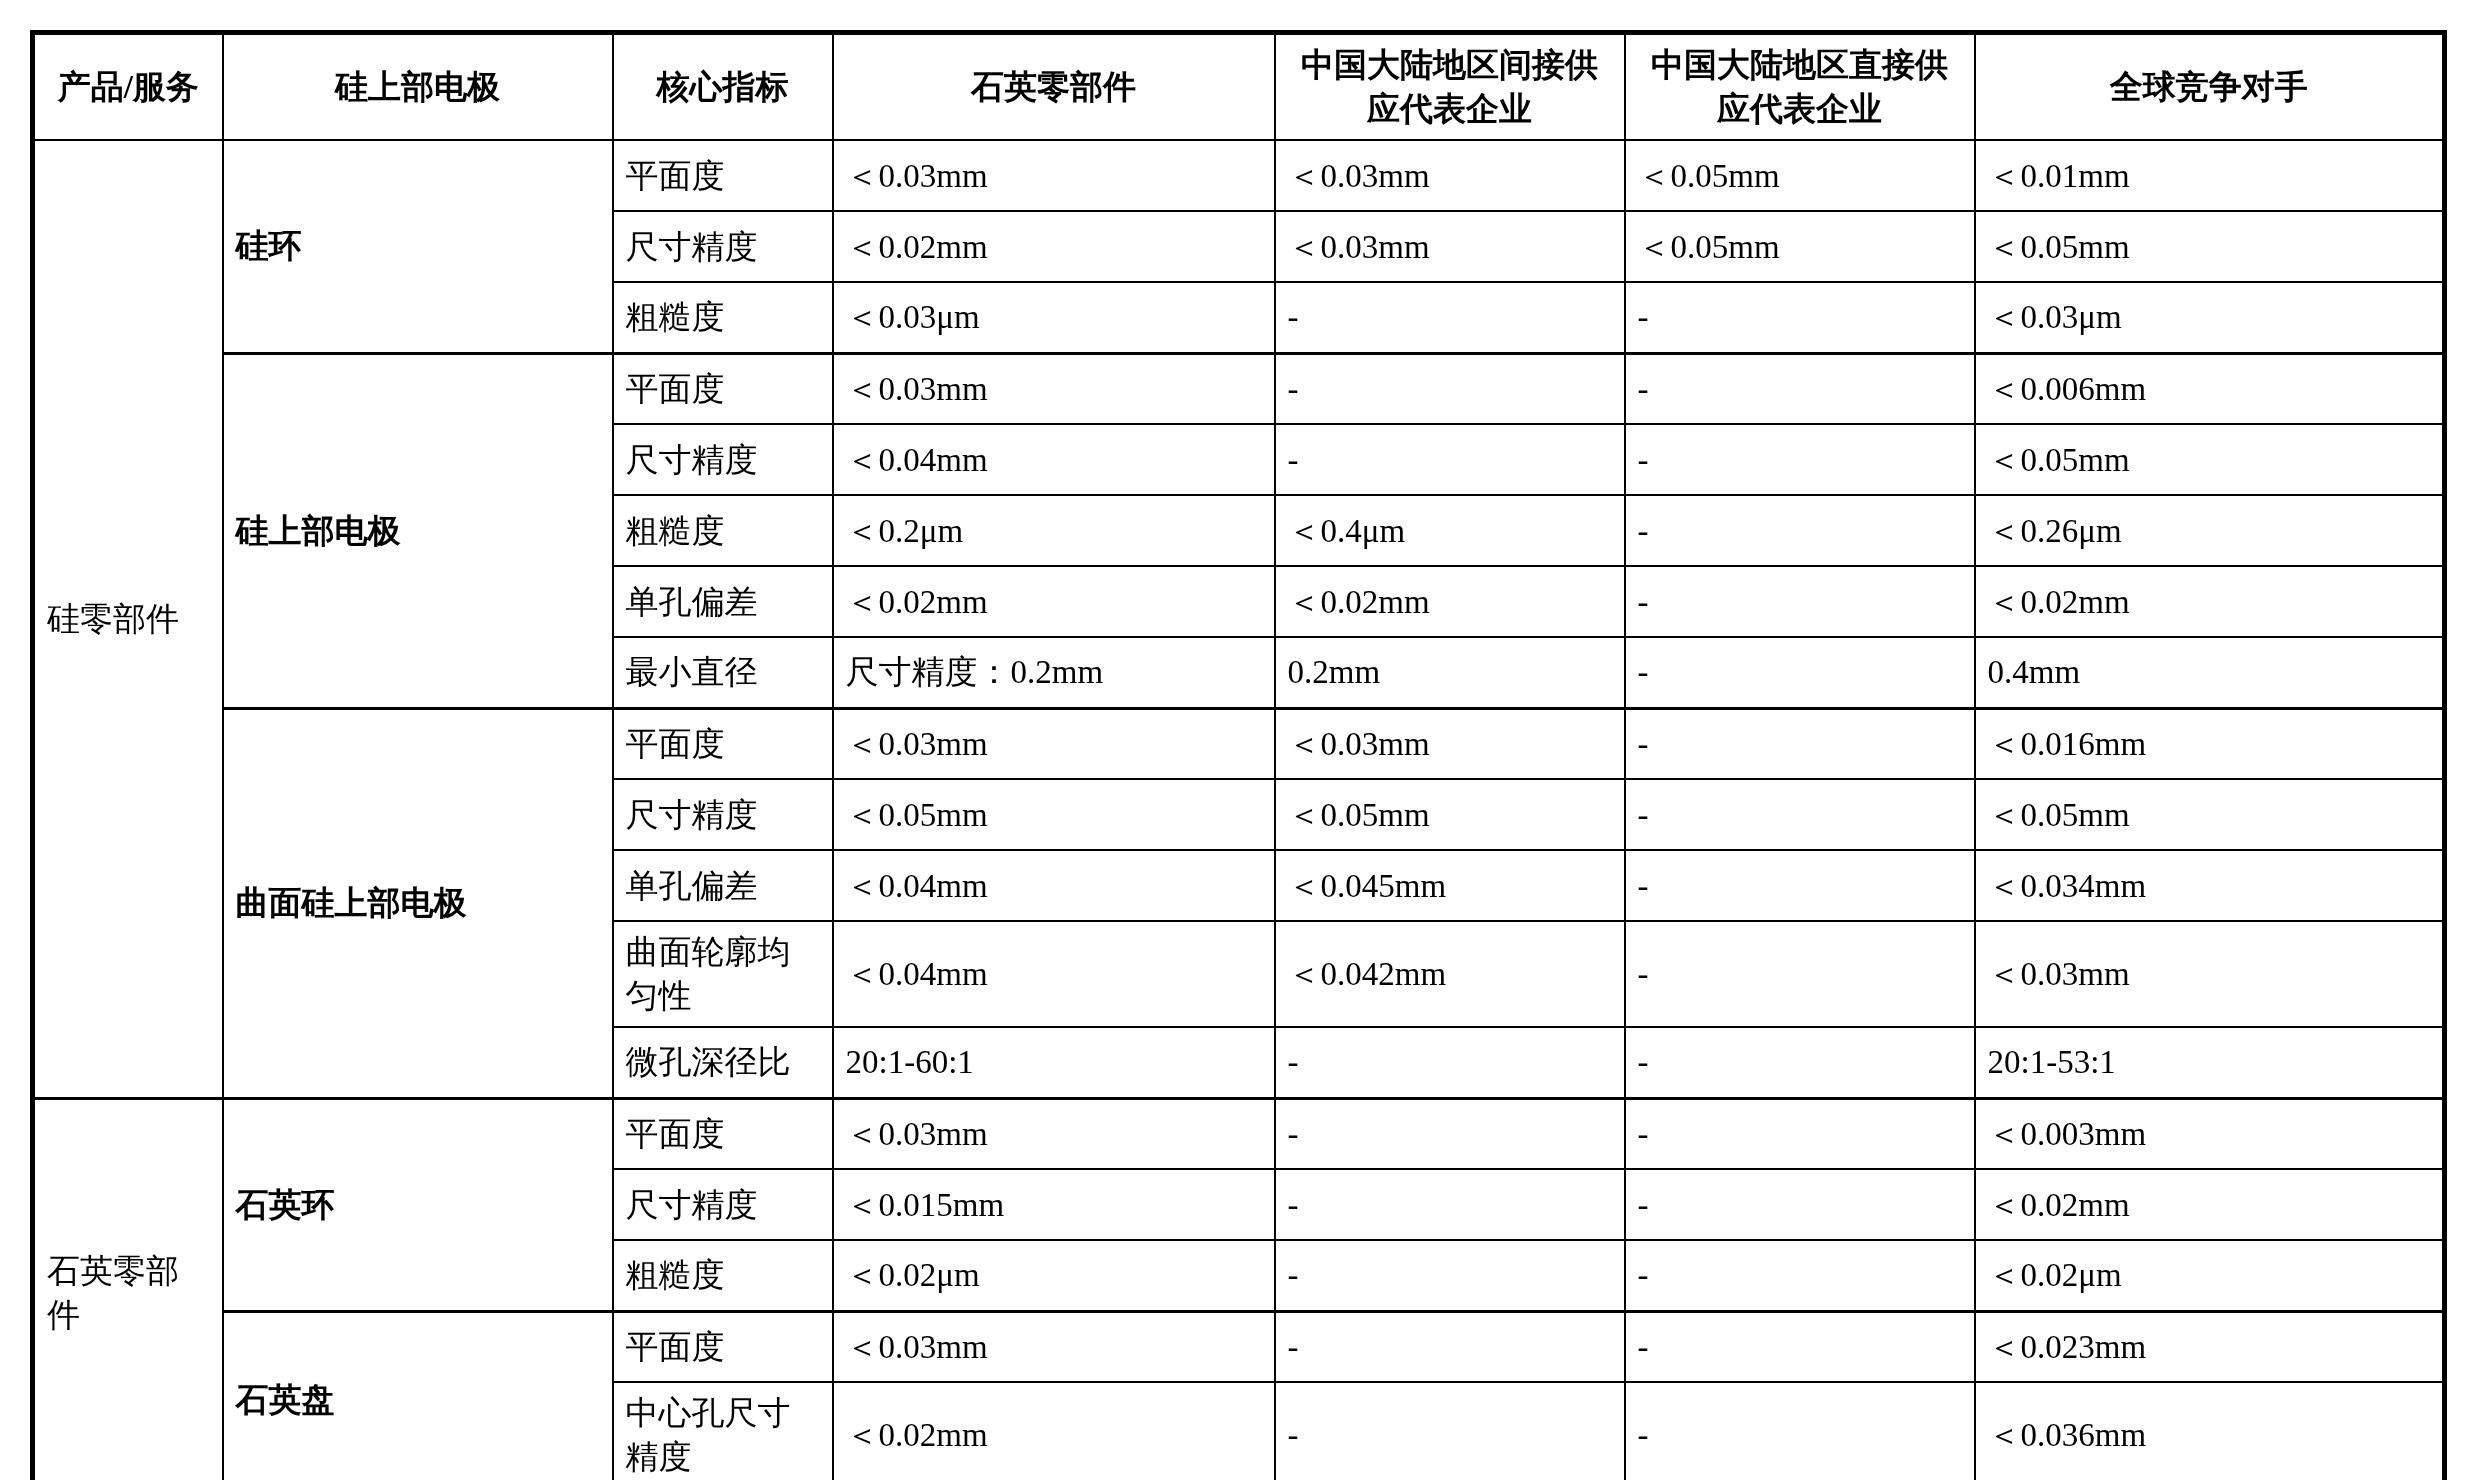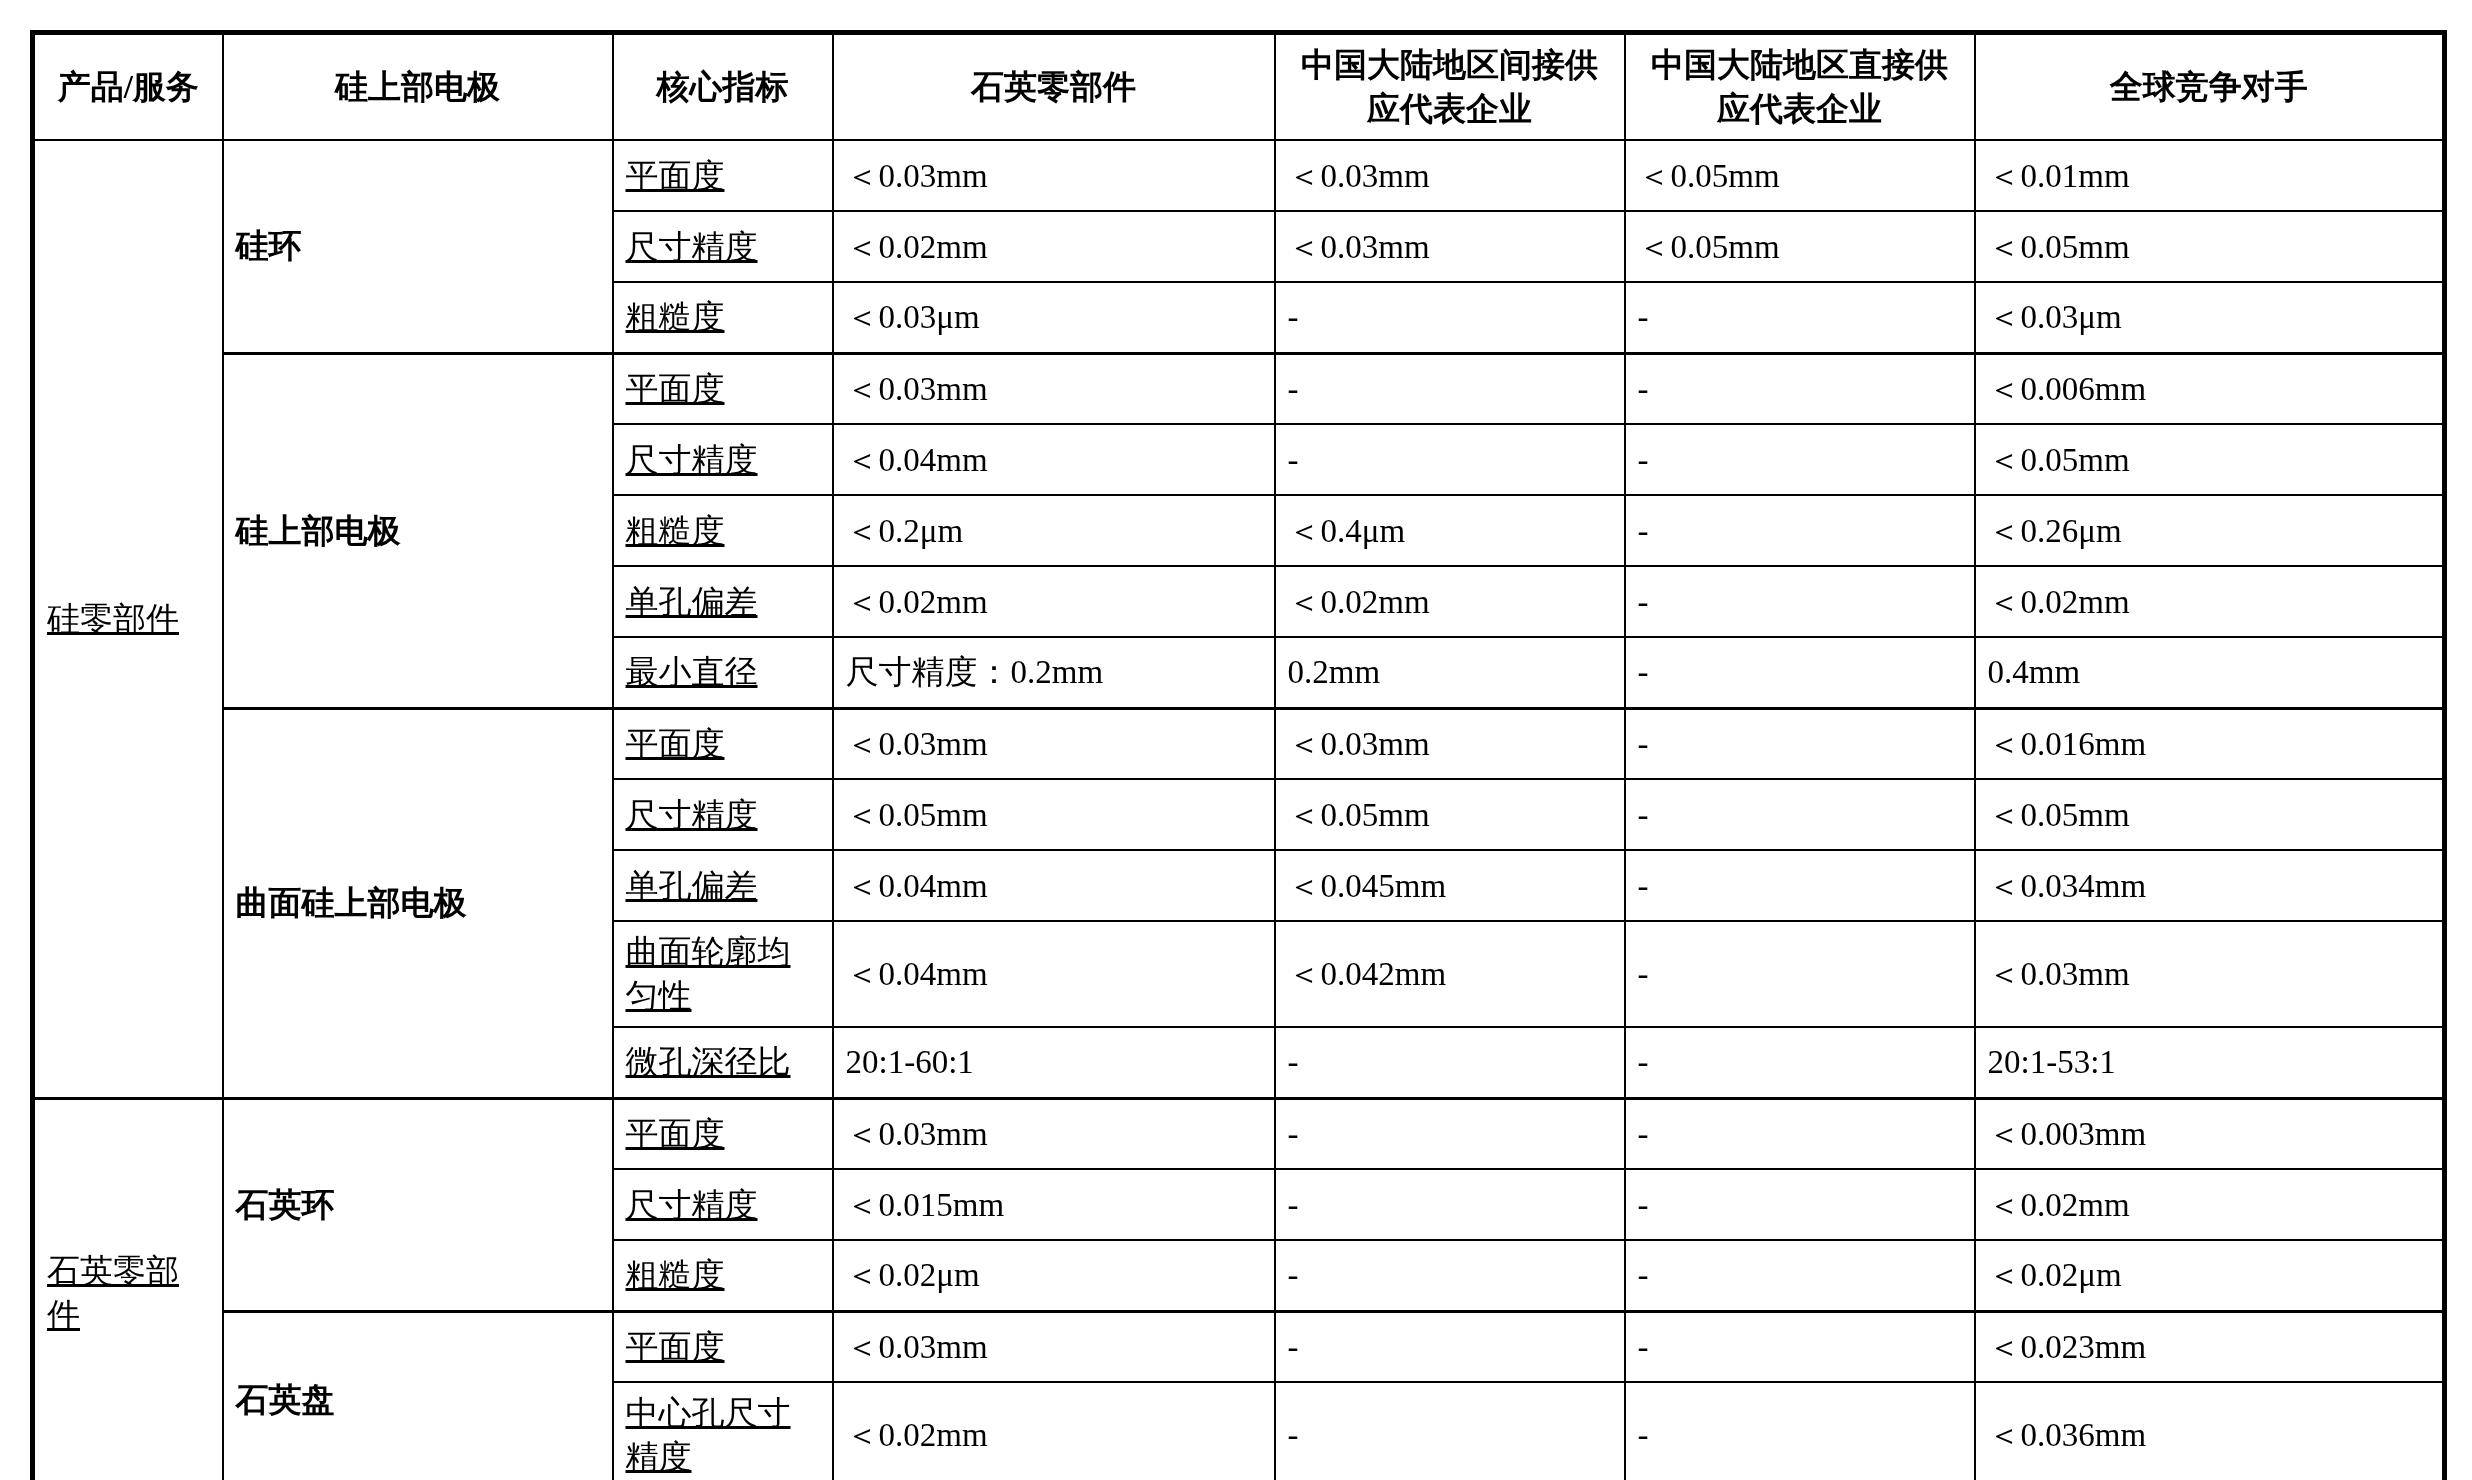--- a/index.html
+++ b/index.html
@@ -40,21 +40,20 @@
     padding: 8px 12px;
     height: 71px;
     text-align: left;
   }
   
   tr.group-start td { border-top: 3px solid #000000; }
   thead tr th { border-bottom: 3px solid #000000; }
   td.cell-cat, td.cell-ind {
     text-align: justify;
     text-justify: inter-character;
-    text-decoration: underline;
   }
   td.cell-prod { text-align: left; font-weight: bold; }
   td.cell-val { text-align: left; }
 </style>
 </head>
 <body>
 
 <div class="page">
   <table class="spec">
     <colgroup>

